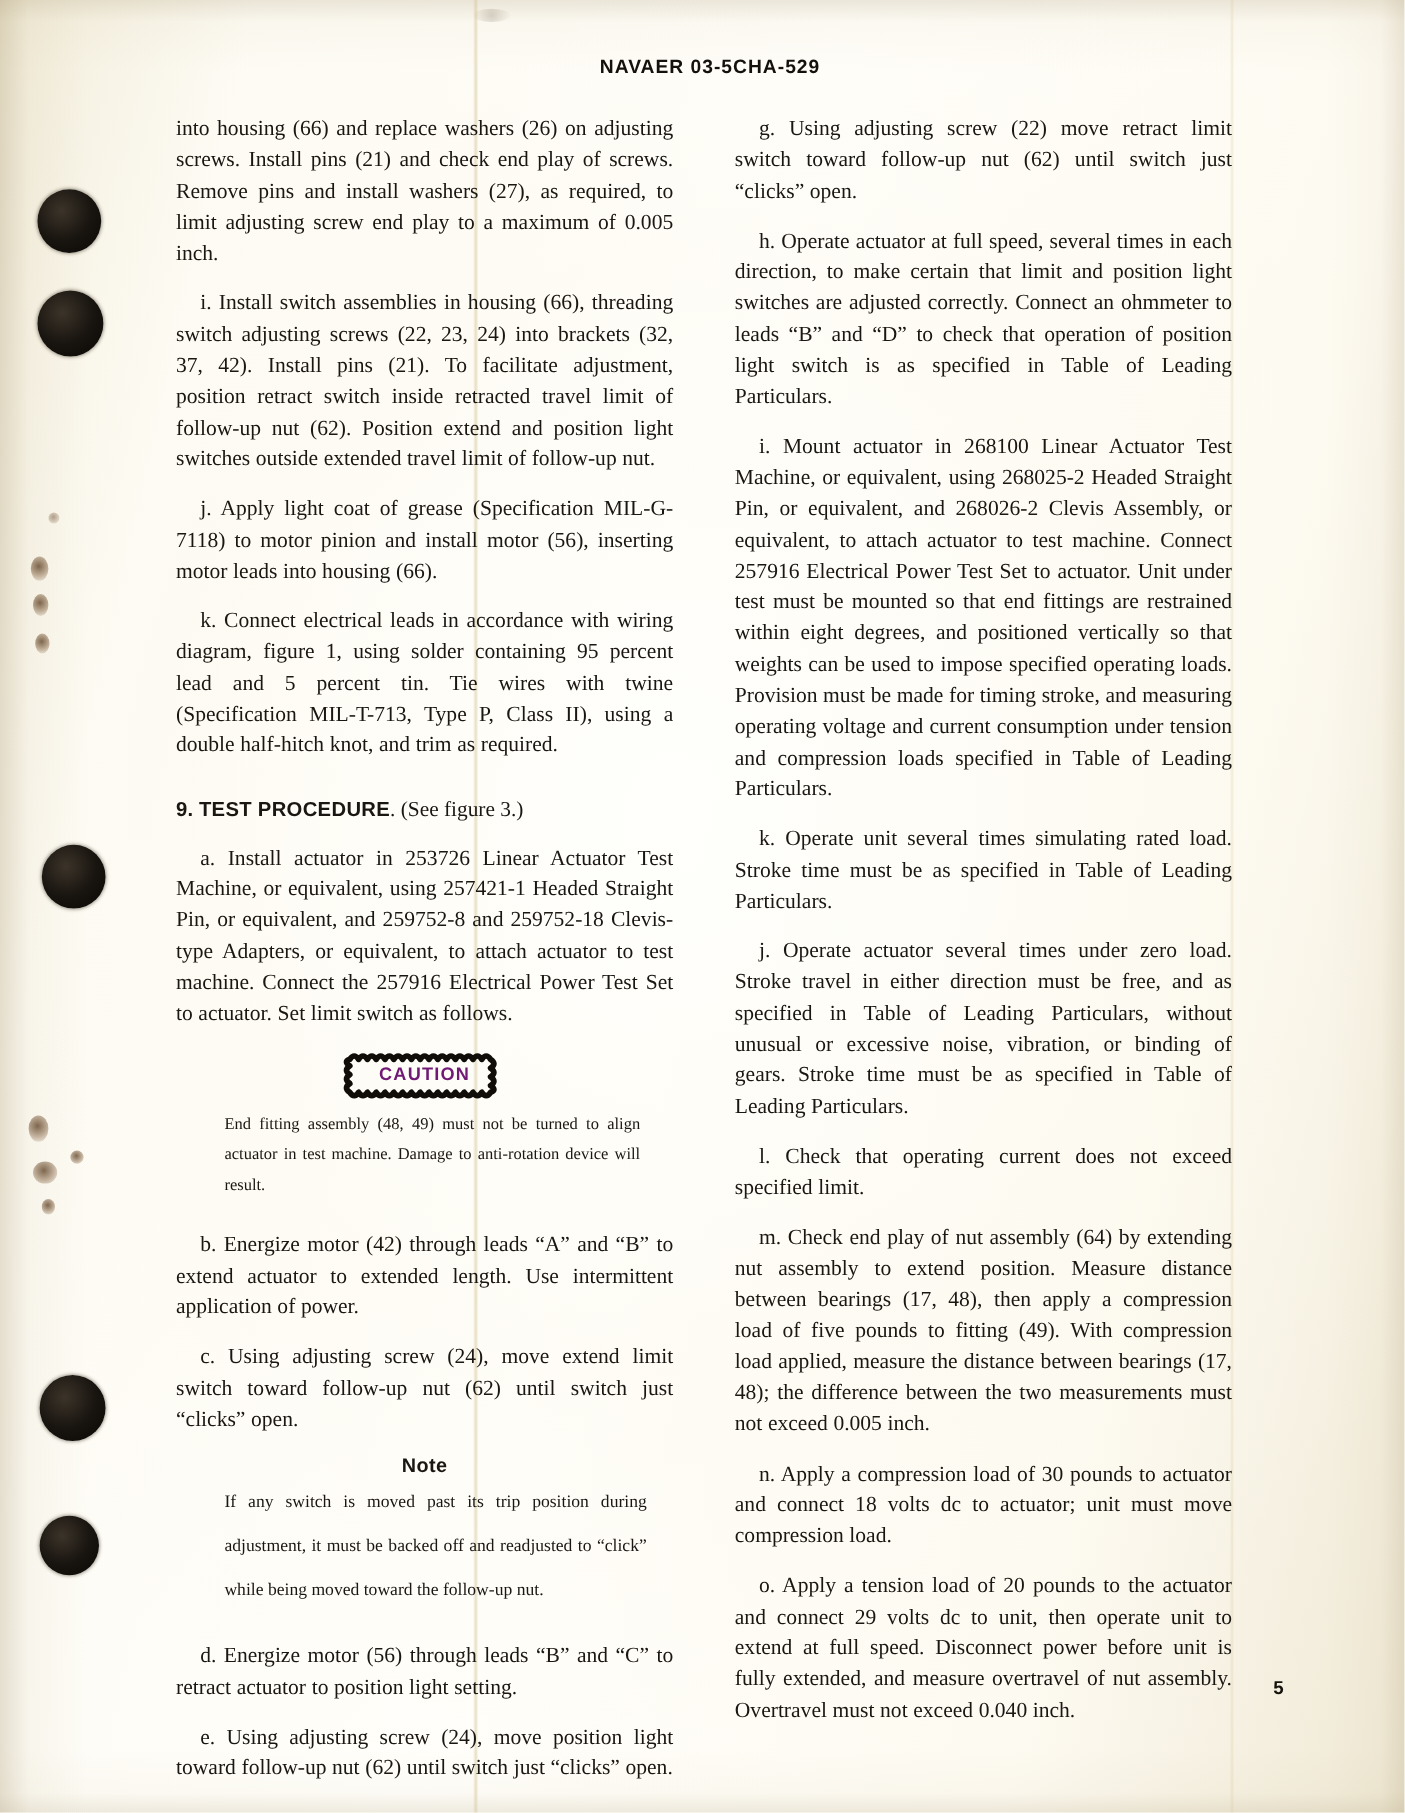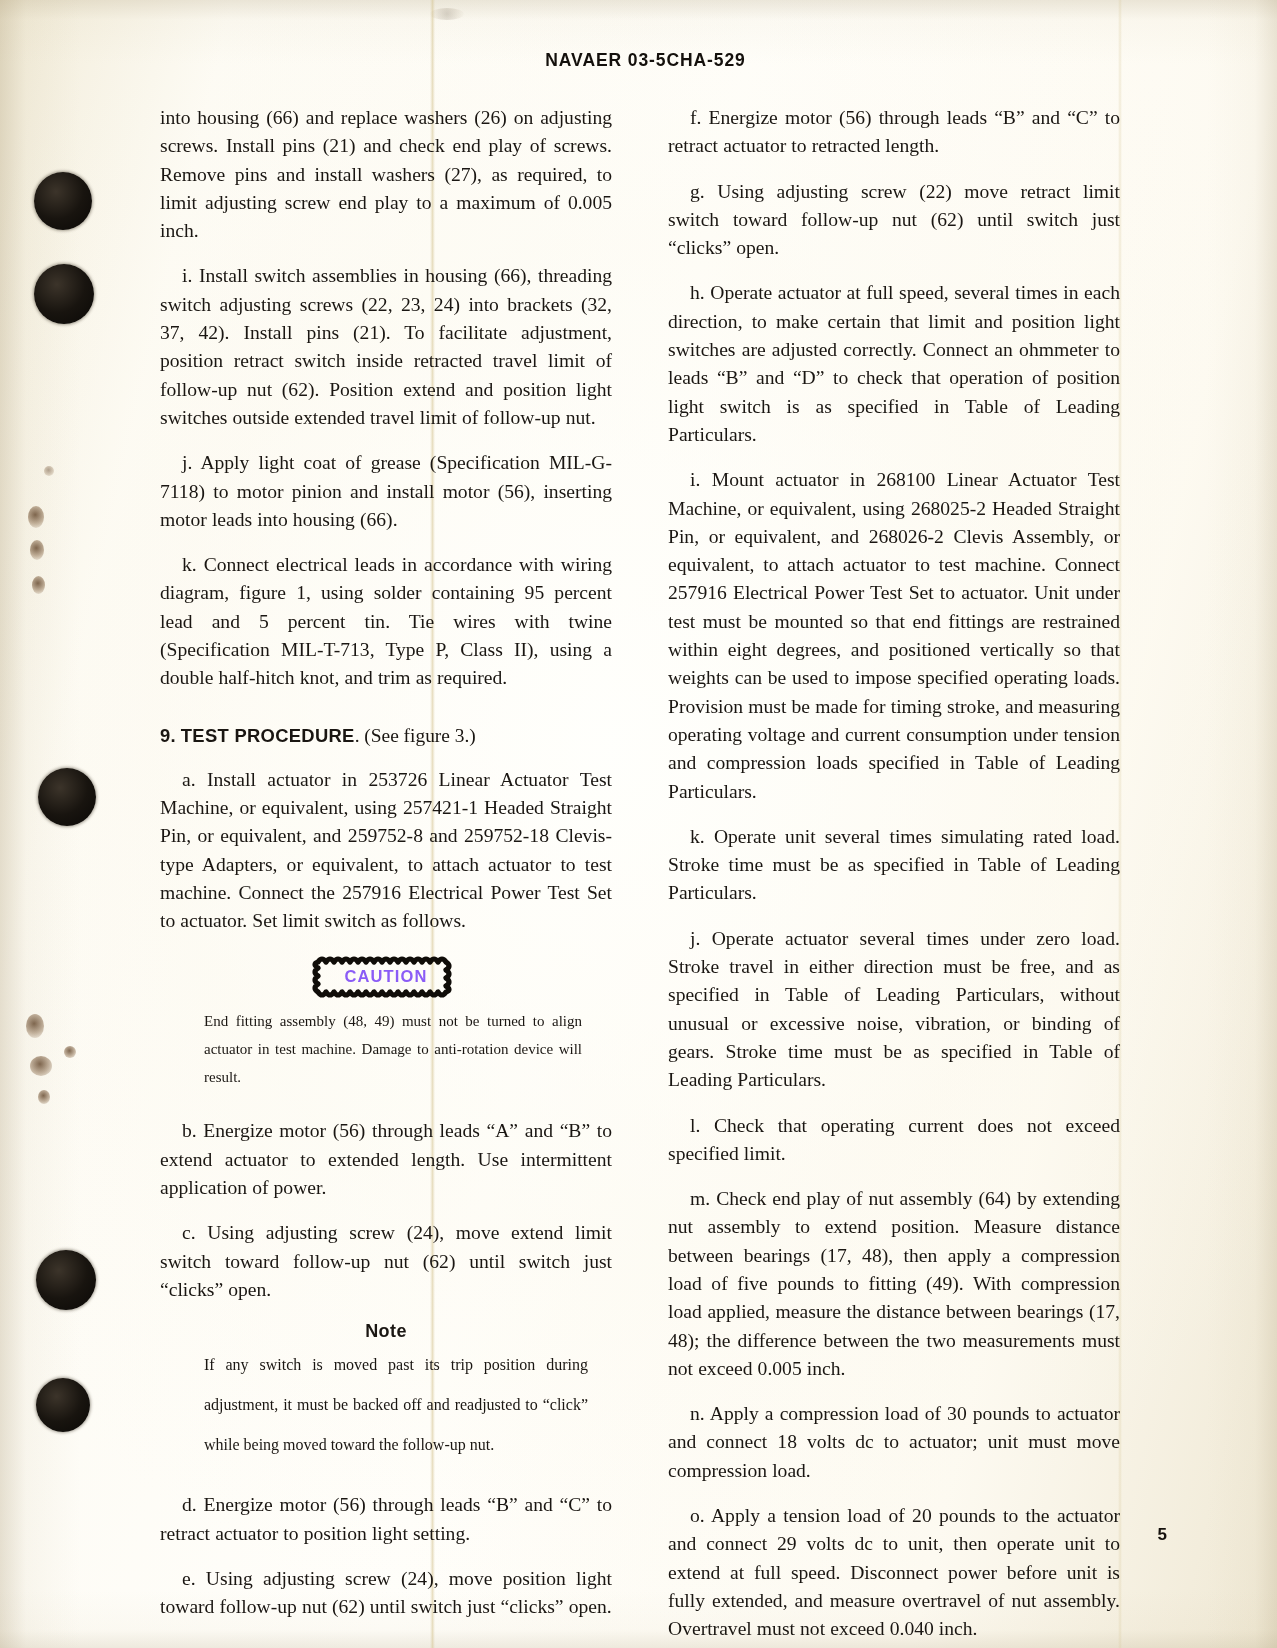--- a/index.html
+++ b/index.html
@@ -141,21 +141,21 @@
     left: -7px;
     width: 156px;
     height: 44px;
   }
   .caution-label {
     position: relative;
     font-family: "Liberation Sans", "DejaVu Sans", sans-serif;
     font-weight: bold;
     font-size: 16.5px;
     letter-spacing: 1.1px;
-    color: #8b5cf6;
+    color: #701a75;
   }
 
   .caution-text {
     margin: 0 0 26px 0;
     padding: 0 30px 0 44px;
     font-size: 15px;
     line-height: 28px;
     text-align: justify;
     text-indent: 0;
   }
@@ -256,36 +256,35 @@
                      q-4,6 -8,0 q-4,6 -8,0 q-4,6 -8,0 q-4,6 -8,0 q-4,6 -8,0 q-4,6 -8,0
                      q-4,6 -8,0 q-4,6 -8,0 q-4,6 -8,0 q-4,6 -8,0
                      q-6,-4 0,-8 q-6,-4 0,-8 q-6,-4 0,-8 q-6,-4 0,-6 z" fill="none" stroke="#100d09" stroke-width="5.2" stroke-linejoin="round"></path>
           </svg>
           <span class="caution-label">CAUTION</span>
         </div>
       </div>
 
       <p class="caution-text">End fitting assembly (48, 49) must not be turned to align actuator in test machine. Damage to anti-rotation device will result.</p>
 
-      <p class="body">b. Energize motor (56) through leads “A” and “B” to extend actuator to extended length. Use intermittent application of power.</p>
+      <p class="body">b. Energize motor (42) through leads “A” and “B” to extend actuator to extended length. Use intermittent application of power.</p>
 
       <p class="body">c. Using adjusting screw (24), move extend limit switch toward follow-up nut (62) until switch just “clicks” open.</p>
 
       <div class="note-head">Note</div>
       <p class="note-text">If any switch is moved past its trip position during adjustment, it must be backed off and readjusted to “click” while being moved toward the follow-up nut.</p>
 
       <p class="body">d. Energize motor (56) through leads “B” and “C” to retract actuator to position light setting.</p>
 
       <p class="body">e. Using adjusting screw (24), move position light toward follow-up nut (62) until switch just “clicks” open.</p>
 
     </div>
 
     <div class="col">
 
-      <p class="body">f. Energize motor (56) through leads “B” and “C” to retract actuator to retracted length.</p>
 
       <p class="body">g. Using adjusting screw (22) move retract limit switch toward follow-up nut (62) until switch just “clicks” open.</p>
 
       <p class="body">h. Operate actuator at full speed, several times in each direction, to make certain that limit and position light switches are adjusted correctly. Connect an ohmmeter to leads “B” and “D” to check that operation of position light switch is as specified in Table of Leading Particulars.</p>
 
       <p class="body">i. Mount actuator in 268100 Linear Actuator Test Machine, or equivalent, using 268025-2 Headed Straight Pin, or equivalent, and 268026-2 Clevis Assembly, or equivalent, to attach actuator to test machine. Connect 257916 Electrical Power Test Set to actuator. Unit under test must be mounted so that end fittings are restrained within eight degrees, and positioned vertically so that weights can be used to impose specified operating loads. Provision must be made for timing stroke, and measuring operating voltage and current consumption under tension and compression loads specified in Table of Leading Particulars.</p>
 
       <p class="body">k. Operate unit several times simulating rated load. Stroke time must be as specified in Table of Leading Particulars.</p>
 
       <p class="body">j. Operate actuator several times under zero load. Stroke travel in either direction must be free, and as specified in Table of Leading Particulars, without unusual or excessive noise, vibration, or binding of gears. Stroke time must be as specified in Table of Leading Particulars.</p>

